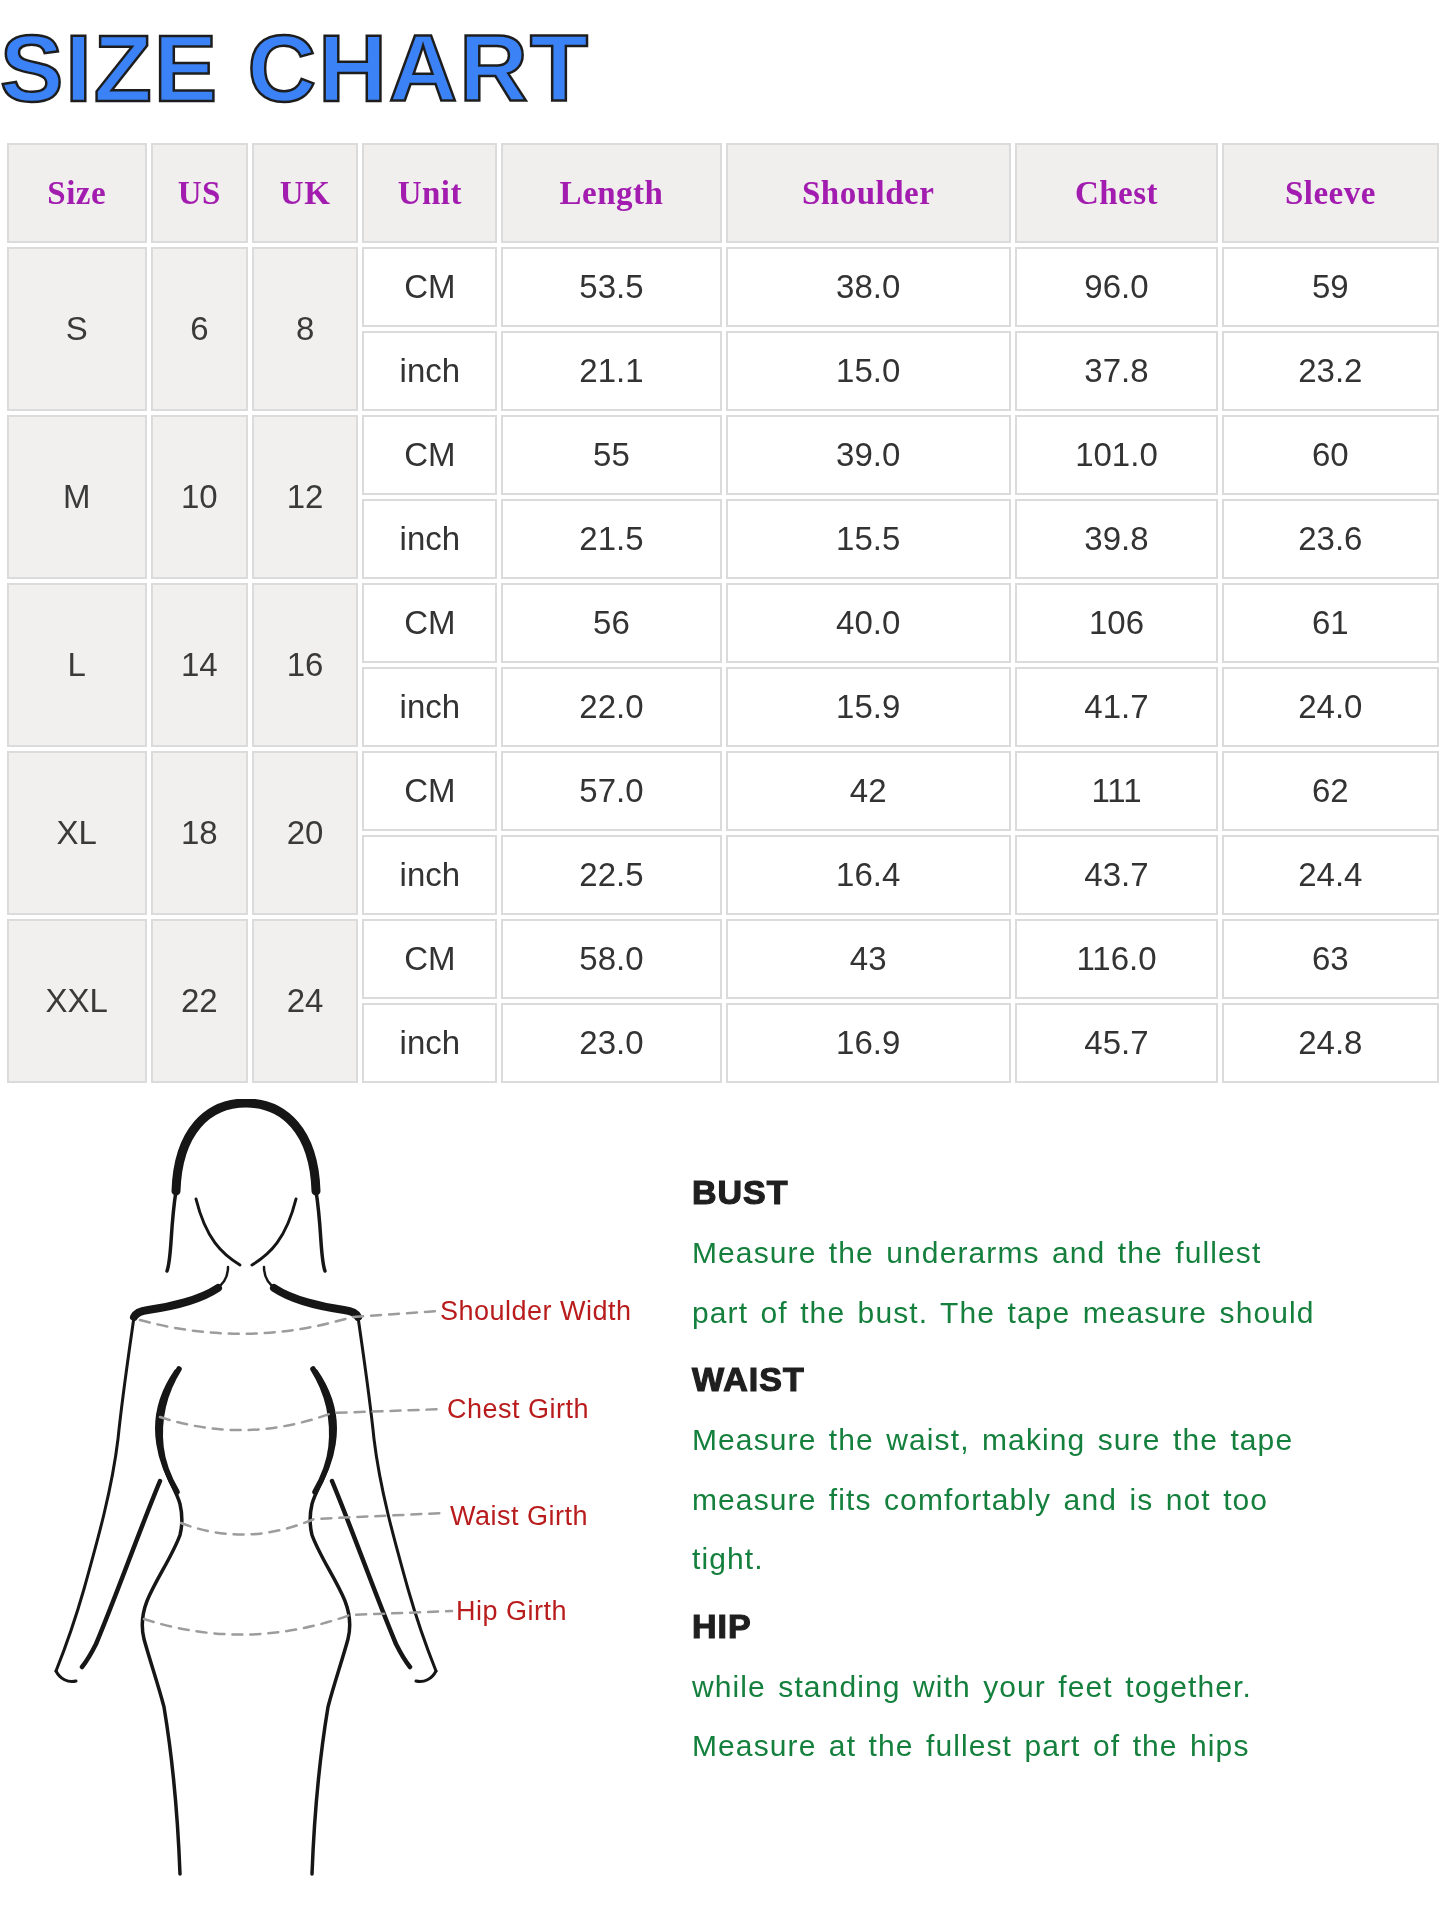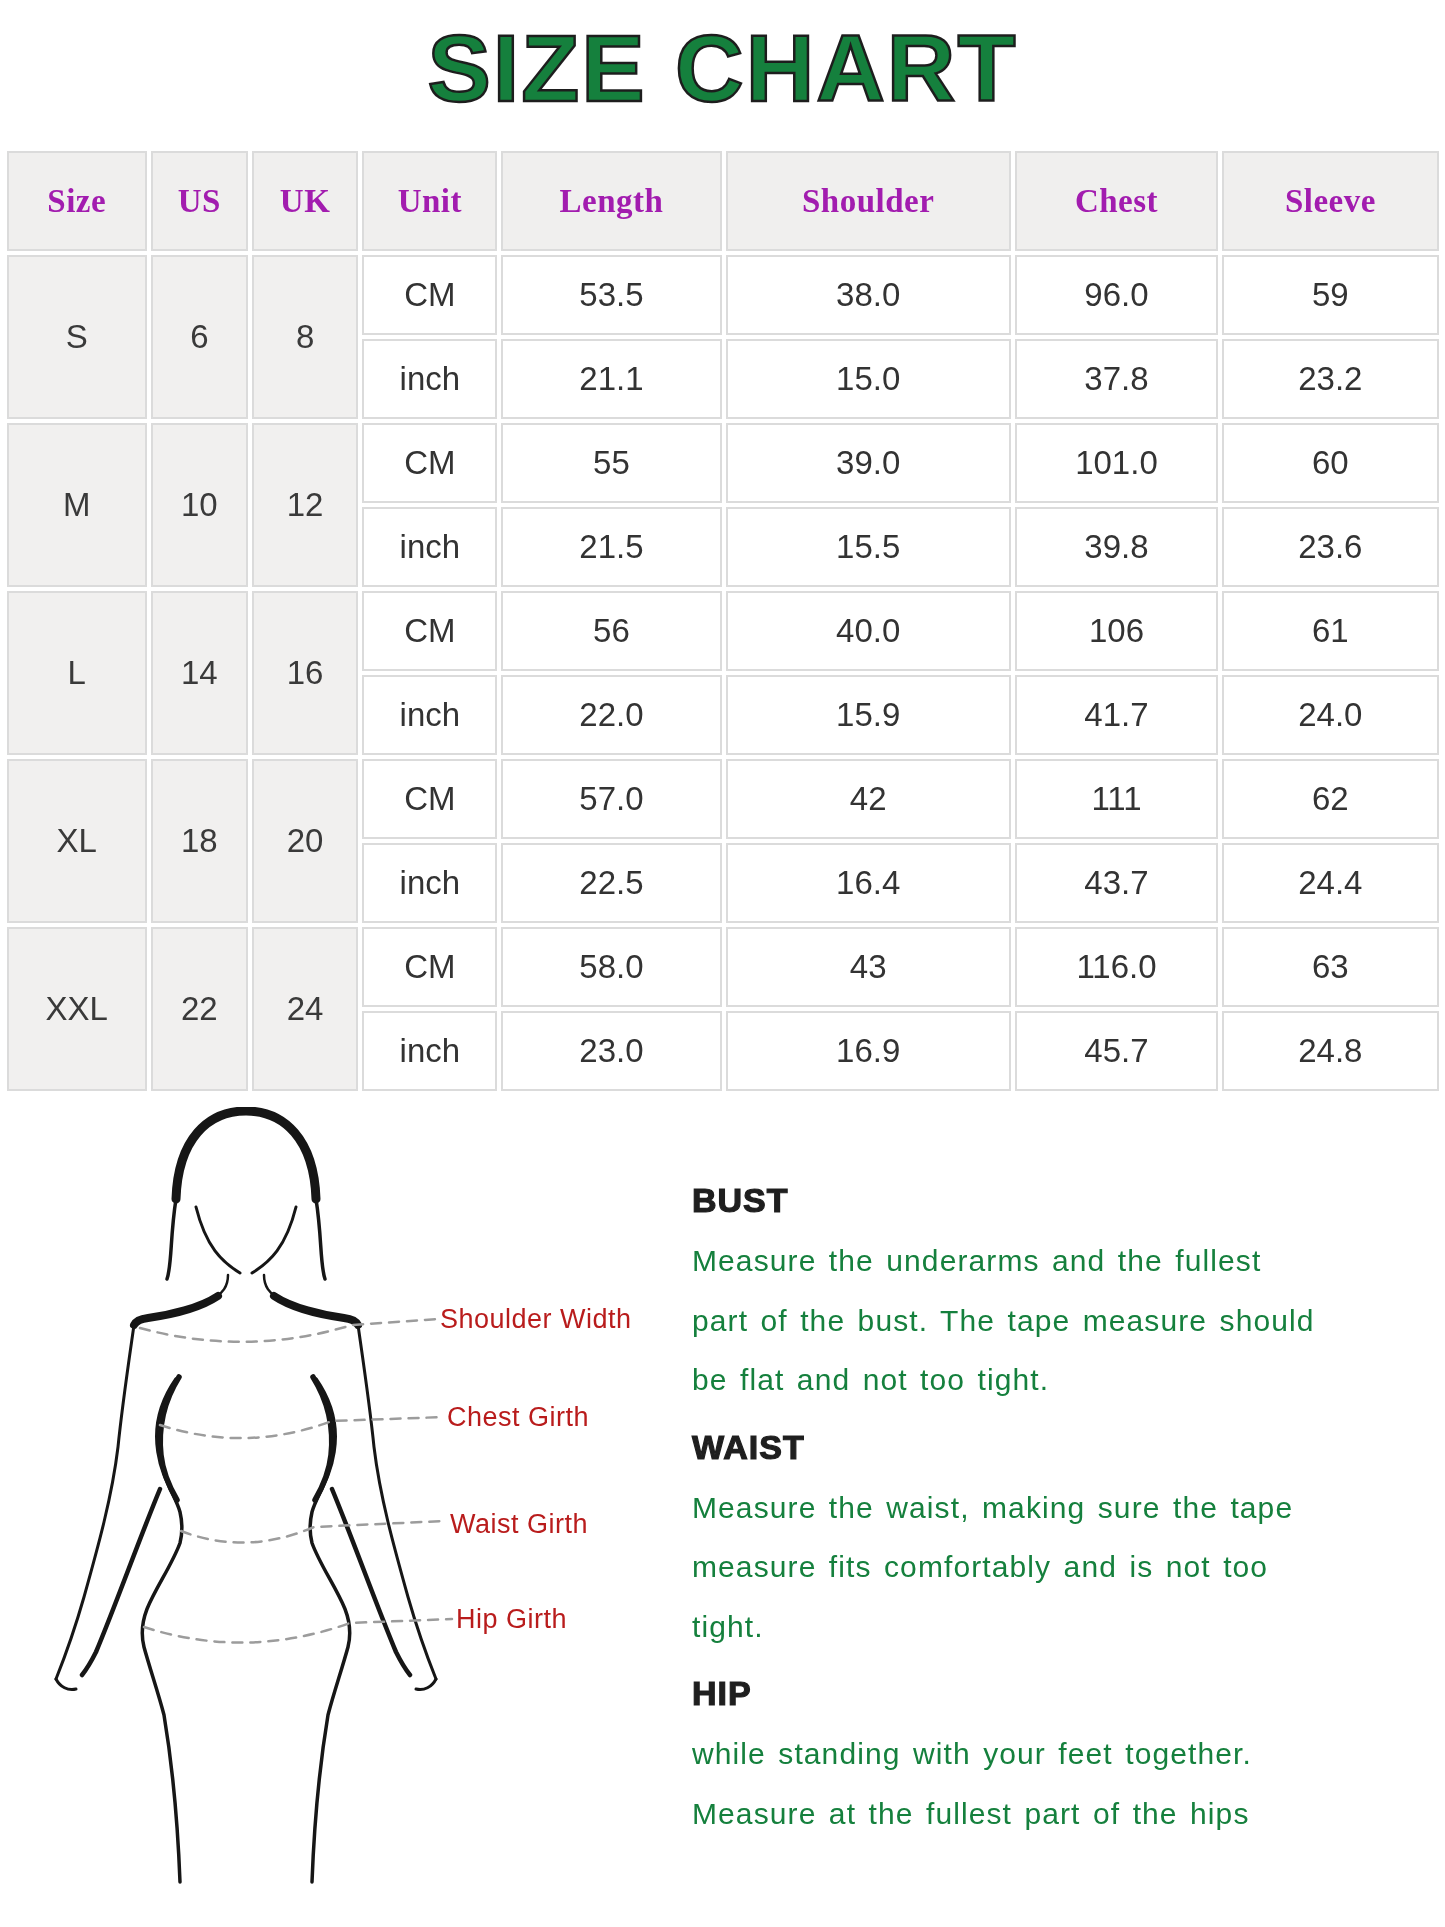--- a/index.html
+++ b/index.html
@@ -3,23 +3,23 @@
 <meta charset="utf-8">
 <style>
   html,body{margin:0;padding:0;}
   body{
     width:1445px;height:1927px;background:#ffffff;overflow:hidden;
     font-family:"Liberation Sans","DejaVu Sans",sans-serif;color:#262626;
   }
   .page{position:relative;width:1445px;height:1927px;}
   
   h1.title{
-    margin:14px 0 24px 0;text-align:center;
+    margin:14px 0 16px 0;
     font-size:95px;line-height:1.15;font-weight:900;letter-spacing:2px;
-    color:#15803d;-webkit-text-stroke:2.5px #1d1d1d;
+    color:#3b82f6;-webkit-text-stroke:2.5px #1d1d1d;
   }
   
   table.size-table{
     width:1440px;margin:0 auto;table-layout:fixed;
     border-collapse:separate;border-spacing:4px;
   }
   .size-table th,.size-table td{
     border:2px solid #dbdbdb;text-align:center;vertical-align:middle;
     padding:0;font-size:33px;overflow:hidden;
   }
@@ -218,21 +218,20 @@
       <div class="flabel chest">Chest Girth</div>
       <div class="flabel waist">Waist Girth</div>
       <div class="flabel hip">Hip Girth</div>
     </div>
 
     <div class="guide">
       <section>
         <h3>BUST</h3>
         <div class="line">Measure the underarms and the fullest</div>
         <div class="line">part of the bust. The tape measure should</div>
-        <div class="line">be flat and not too tight.</div>
       </section>
       <section>
         <h3>WAIST</h3>
         <div class="line">Measure the waist, making sure the tape</div>
         <div class="line">measure fits comfortably and is not too</div>
         <div class="line">tight.</div>
       </section>
       <section>
         <h3>HIP</h3>
         <div class="line">while standing with your feet together.</div>

